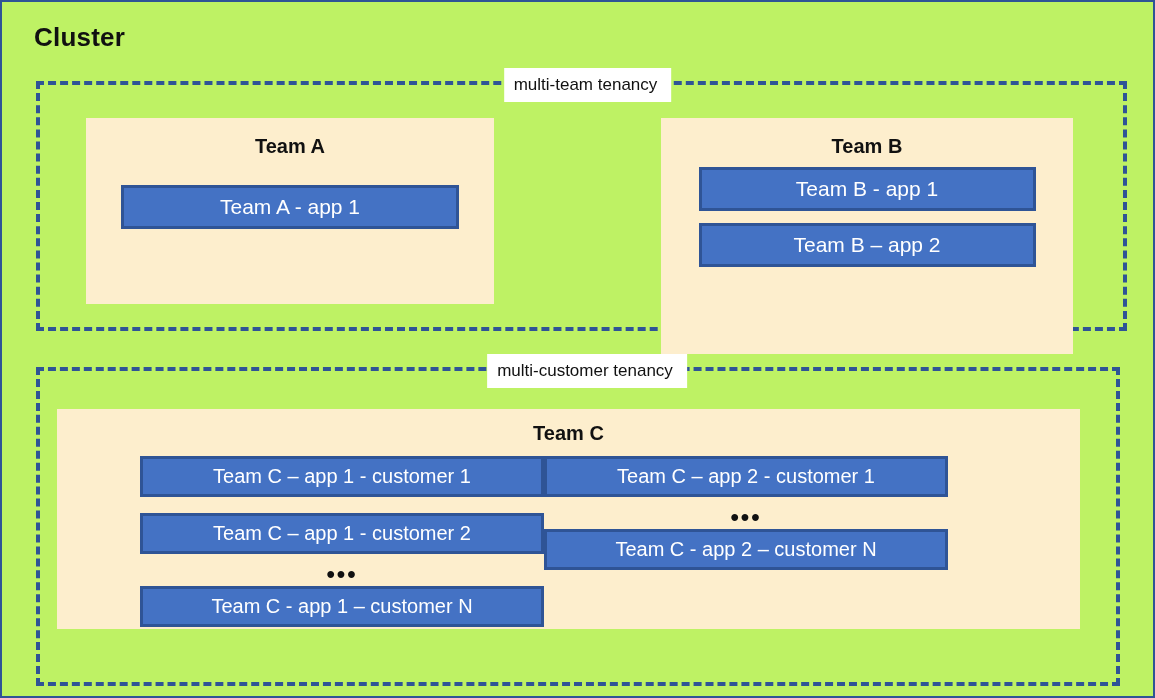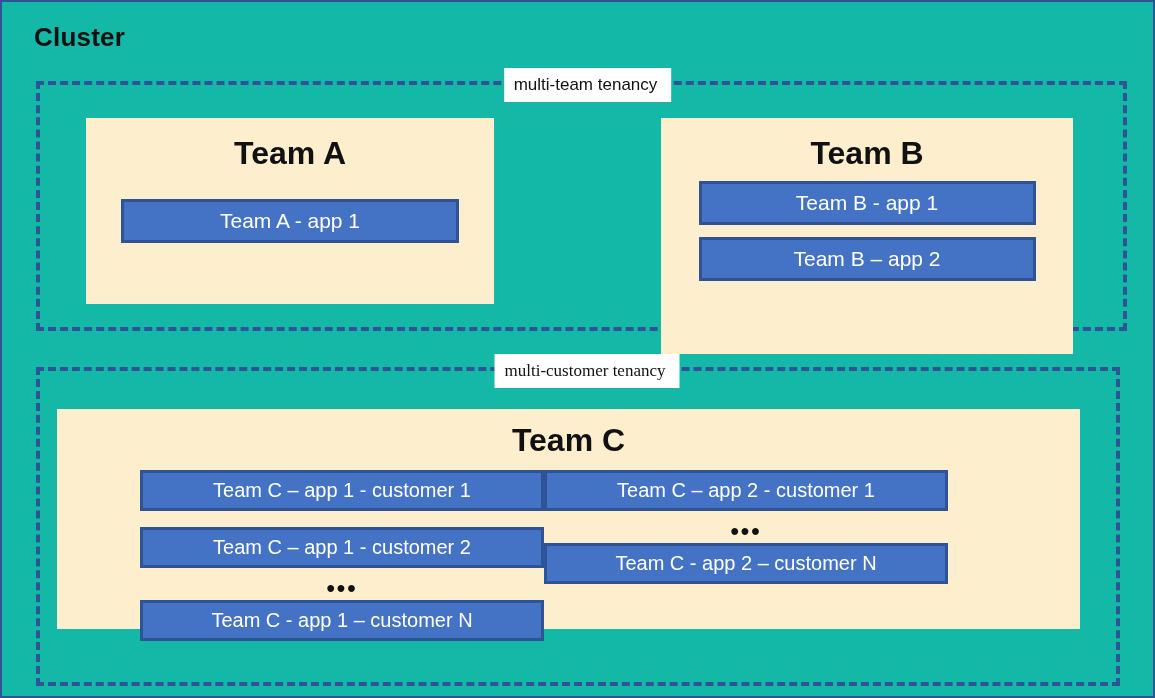--- a/index.html
+++ b/index.html
@@ -10,21 +10,21 @@
   }
   body {
     font-family: "Liberation Sans", sans-serif;
   }
 
   .canvas {
     position: relative;
     width: 1155px;
     height: 698px;
     box-sizing: border-box;
-    background: #14b8a6;
+    background: #bef264;
     border: 2px solid #2F5496;
     overflow: hidden;
   }
 
   
   .cluster-title {
     position: absolute;
     left: 32px;
     top: 20px;
     font-size: 26px;
@@ -60,36 +60,36 @@
     left: 50%;
     transform: translateX(-50%);
     background: #FFFFFF;
     color: #111111;
     font-size: 17px;
     line-height: 1.0;
     padding: 8px 14px 9px 10px;
     white-space: nowrap;
   }
   #group-multi-team .tenancy-label { margin-left: 6px; }
-  #group-multi-customer .tenancy-label { margin-left: 9px; font-family: Liberation Serif, serif; }
+  #group-multi-customer .tenancy-label { margin-left: 9px; }
 
   
   .team-panel {
     position: absolute;
     box-sizing: border-box;
     background: #FDEECD;
     padding: 0;
   }
   #team-a-panel { left: 84px;  top: 116px; width: 408px; height: 186px; }
   #team-b-panel { left: 659px; top: 116px; width: 412px; height: 236px; }
   #team-c-panel { left: 55px;  top: 407px; width: 1023px; height: 220px; }
 
   .team-title {
     text-align: center;
-    font-size: 32px;
+    font-size: 20px;
     font-weight: bold;
     color: #111111;
     white-space: nowrap;
   }
   #team-a-panel .team-title { margin-top: 17px; }
   #team-b-panel .team-title { margin-top: 17px; }
   #team-c-panel .team-title { margin-top: 13px; }
 
   
   .app-box {

